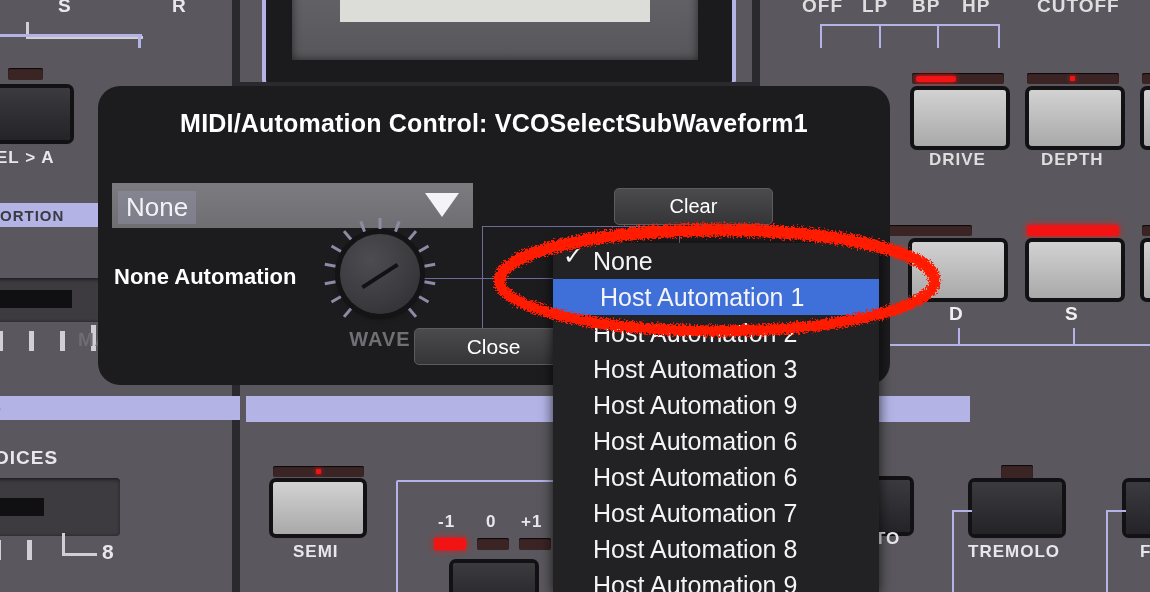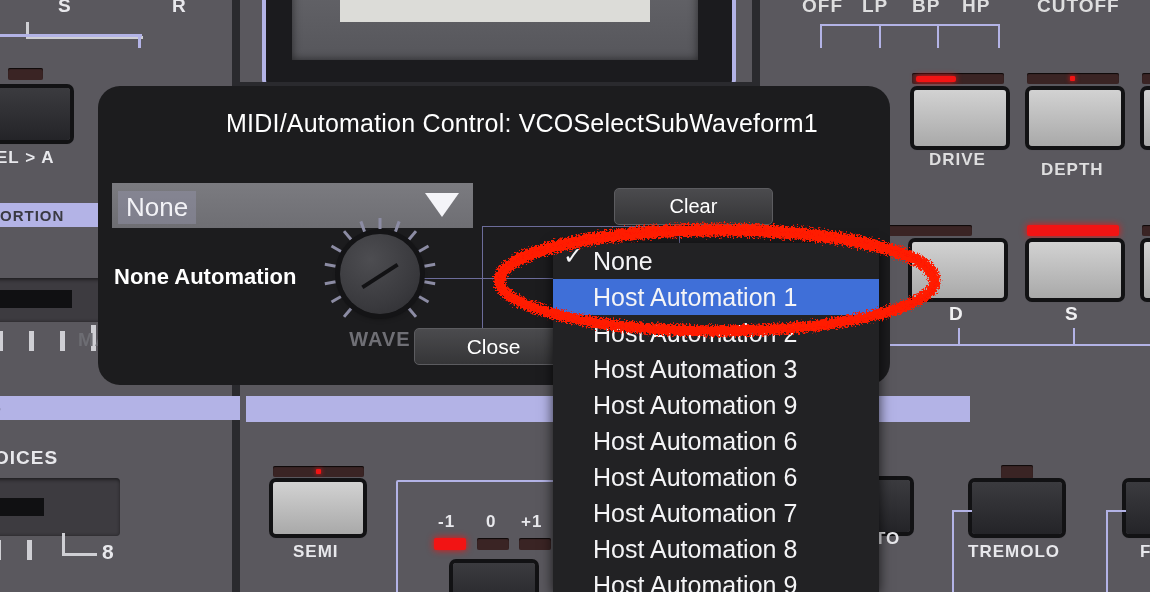--- a/index.html
+++ b/index.html
@@ -44,21 +44,21 @@
 
   .vbracket{position:absolute;border-top:2px solid #b3b3e6;}
   .vbracket i{position:absolute;top:0;width:0;border-left:2px solid #b3b3e6;height:22px;}
 
   .pitchbox{position:absolute;border:2px solid #b3b3e6;border-radius:2px;}
 
   
   #dialog{position:absolute;left:98px;top:86px;width:792px;height:299px;
           background:#1c1c1e;border-radius:22px;}
   #dlg-title{position:absolute;left:0;top:23px;width:100%;text-align:center;
-             color:#fff;font-size:25px;font-weight:normal;letter-spacing:.2px;margin-left:28px;}
+             color:#fff;font-size:25px;font-weight:bold;letter-spacing:.2px;}
   #combo{position:absolute;left:14px;top:97px;width:361px;height:45px;
          background:linear-gradient(#7b7b80,#6e6e73);}
   #combo-val{position:absolute;left:6px;top:8px;padding:1px 8px;
              background:rgba(150,150,175,.42);color:#f2f2f6;font-size:26px;}
   #combo-arrow{position:absolute;right:14px;top:10px;width:0;height:0;
                border-left:17px solid transparent;border-right:17px solid transparent;
                border-top:24px solid #f4f4f8;}
   #ha-label{position:absolute;left:16px;top:178px;color:#fff;font-size:22px;font-weight:bold;}
   #btn-clear{position:absolute;left:516px;top:102px;width:157px;height:35px;border-radius:5px;
              background:linear-gradient(#4b4b4e,#353537);border:1px solid #5c5c60;
@@ -80,21 +80,21 @@
   #dlg-hbar{position:absolute;left:322px;top:192px;width:160px;height:1px;background:#6c6c9a;}
   #dlg-rect{position:absolute;left:384px;top:140px;width:196px;height:106px;
             border:1px solid #6c6c9a;}
 
   
   #menu{position:absolute;left:553px;top:243px;width:326px;height:349px;
         background:#222224;box-shadow:0 3px 12px rgba(0,0,0,.75);}
   .mi{position:relative;height:36px;display:flex;align-items:center;color:#f4f4f6;font-size:25px;}
   .mi .chk{position:absolute;left:10px;top:-1px;font-size:24px;color:#f4f4f6;}
   .mi .txt{margin-left:40px;}
-  .mi.sel{background:#3f6fd8;}
+  .mi.sel{background:#3f6fd8;padding-left:7px;}
 
   
   #annot{position:absolute;left:486px;top:218px;width:462px;height:126px;pointer-events:none;}
 </style>
 </head>
 <body>
 
 <div id="stage">
 
   <div class="panel" style="left:0;top:0;width:1150px;height:592px;"></div>
@@ -154,21 +154,21 @@
       <i style="left:117px;"></i>
       <i style="left:178px;"></i>
   </div>
 
   <div class="led left" style="left:912px;top:73px;width:92px;height:11px;"></div>
   <div class="btn3d btn-light" style="left:914px;top:90px;width:92px;height:56px;"></div>
   <div class="ledlbl sm" style="left:929px;top:150px;color:#dededf;">DRIVE</div>
 
   <div class="led dot" style="left:1027px;top:73px;width:92px;height:11px;"></div>
   <div class="btn3d btn-light" style="left:1029px;top:90px;width:92px;height:56px;"></div>
-  <div class="ledlbl sm" style="left:1041px;top:160px;color:#dededf;">DEPTH</div>
+  <div class="ledlbl sm" style="left:1041px;top:150px;color:#dededf;">DEPTH</div>
 
   <div class="led" style="left:1142px;top:73px;width:60px;height:11px;"></div>
   <div class="btn3d btn-light" style="left:1144px;top:90px;width:92px;height:56px;"></div>
 
   <div class="led" style="left:880px;top:225px;width:92px;height:11px;"></div>
   <div class="btn3d btn-light" style="left:912px;top:242px;width:92px;height:56px;"></div>
   <div class="ledlbl" style="left:949px;top:303px;color:#f0f0f2;">D</div>
 
   <div class="led on" style="left:1027px;top:225px;width:92px;height:11px;"></div>
   <div class="btn3d btn-light" style="left:1029px;top:242px;width:92px;height:56px;"></div>

